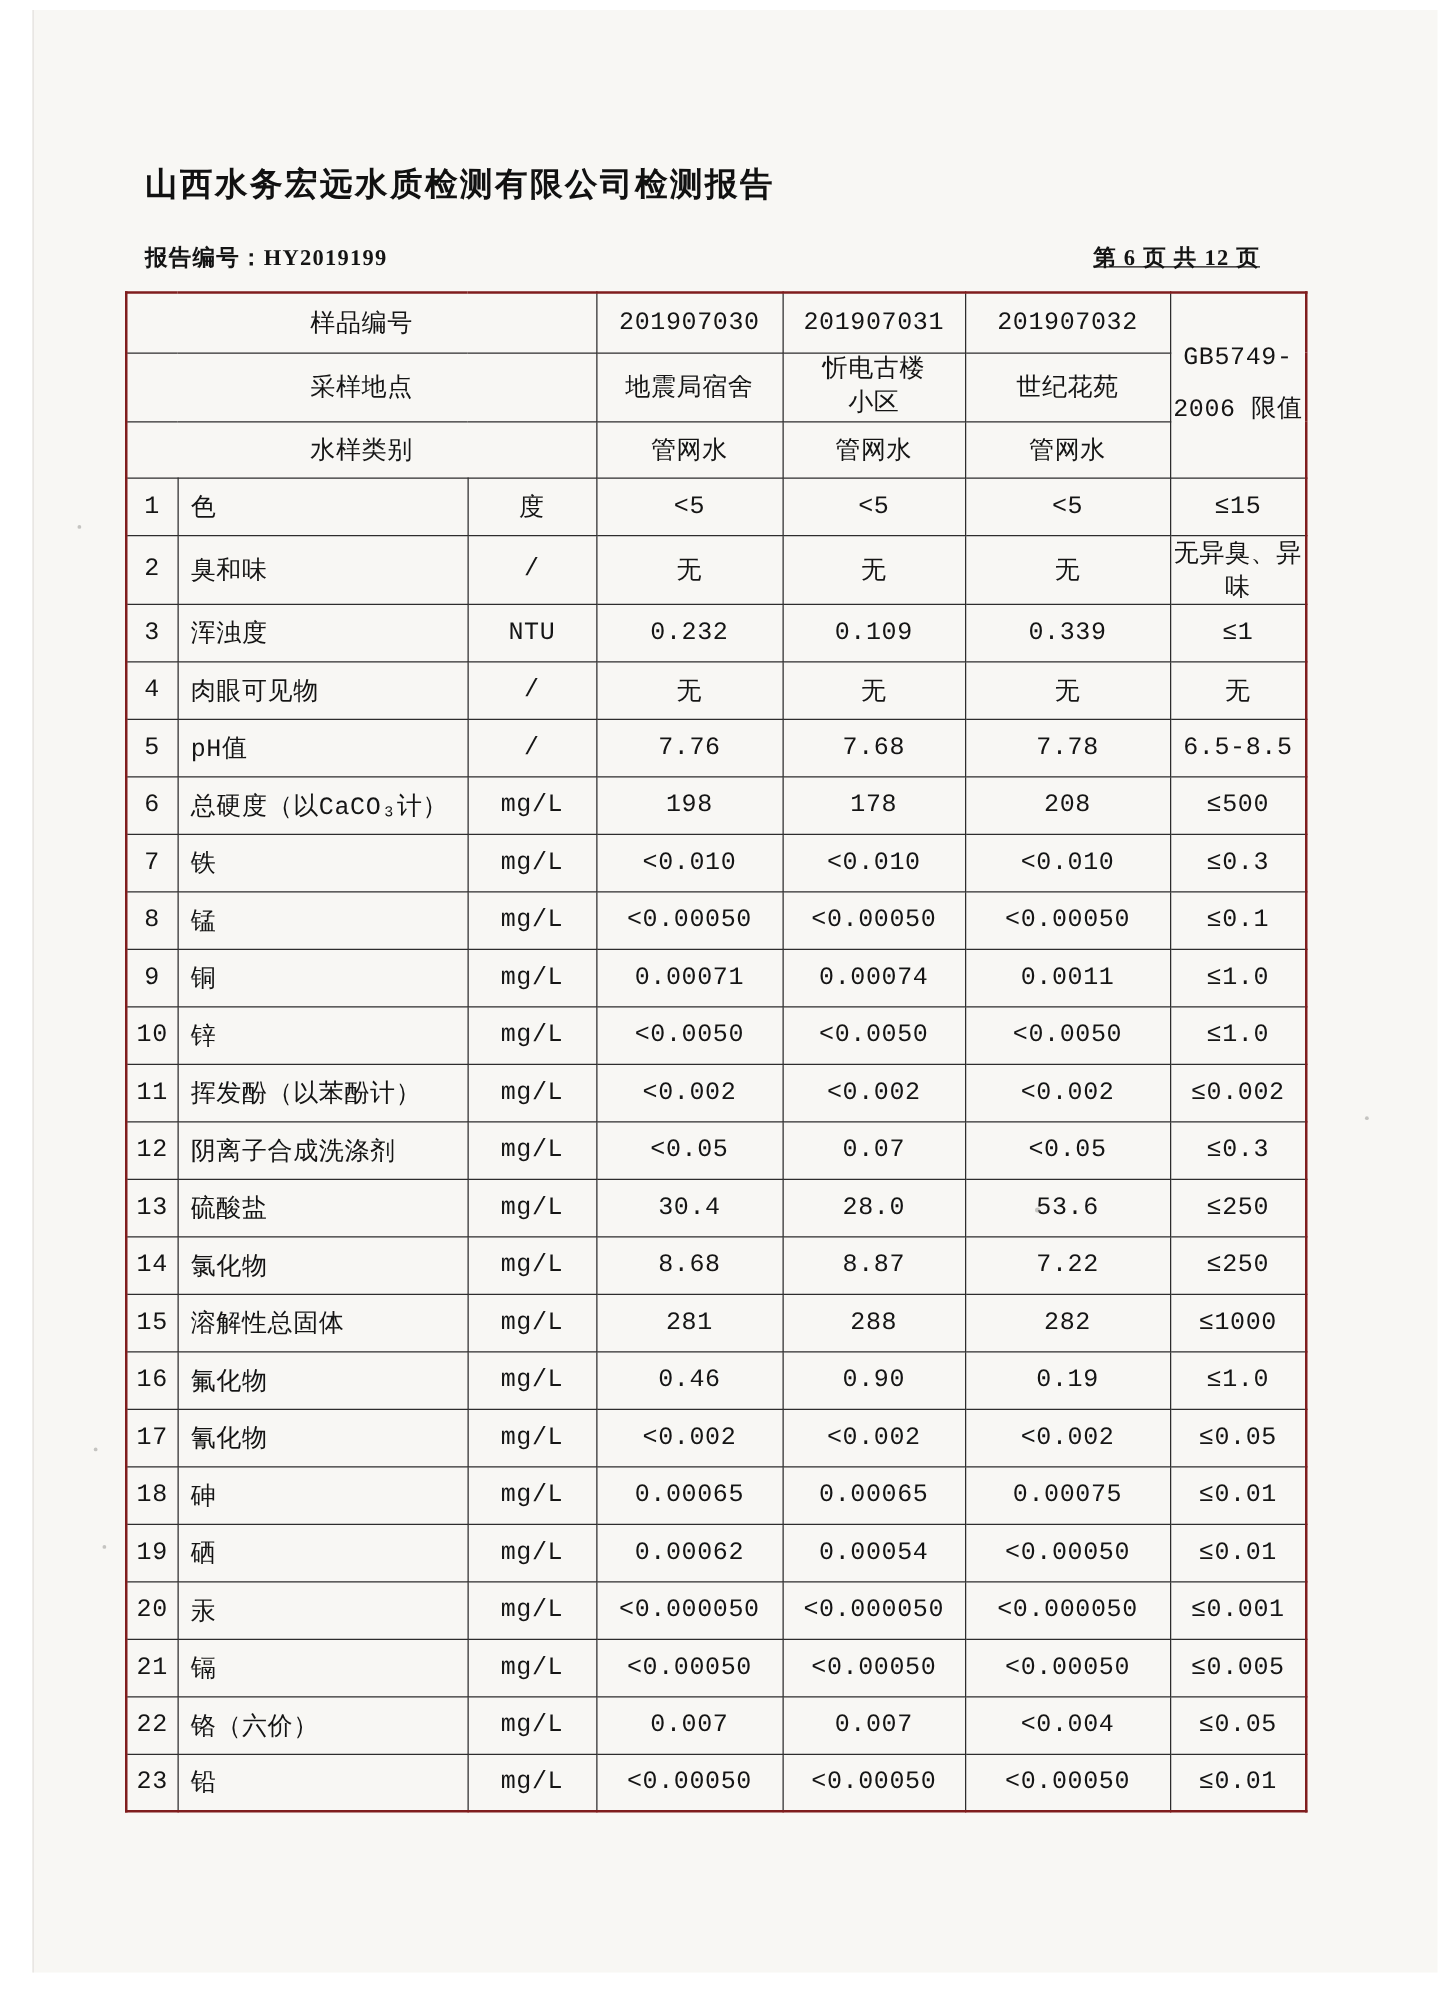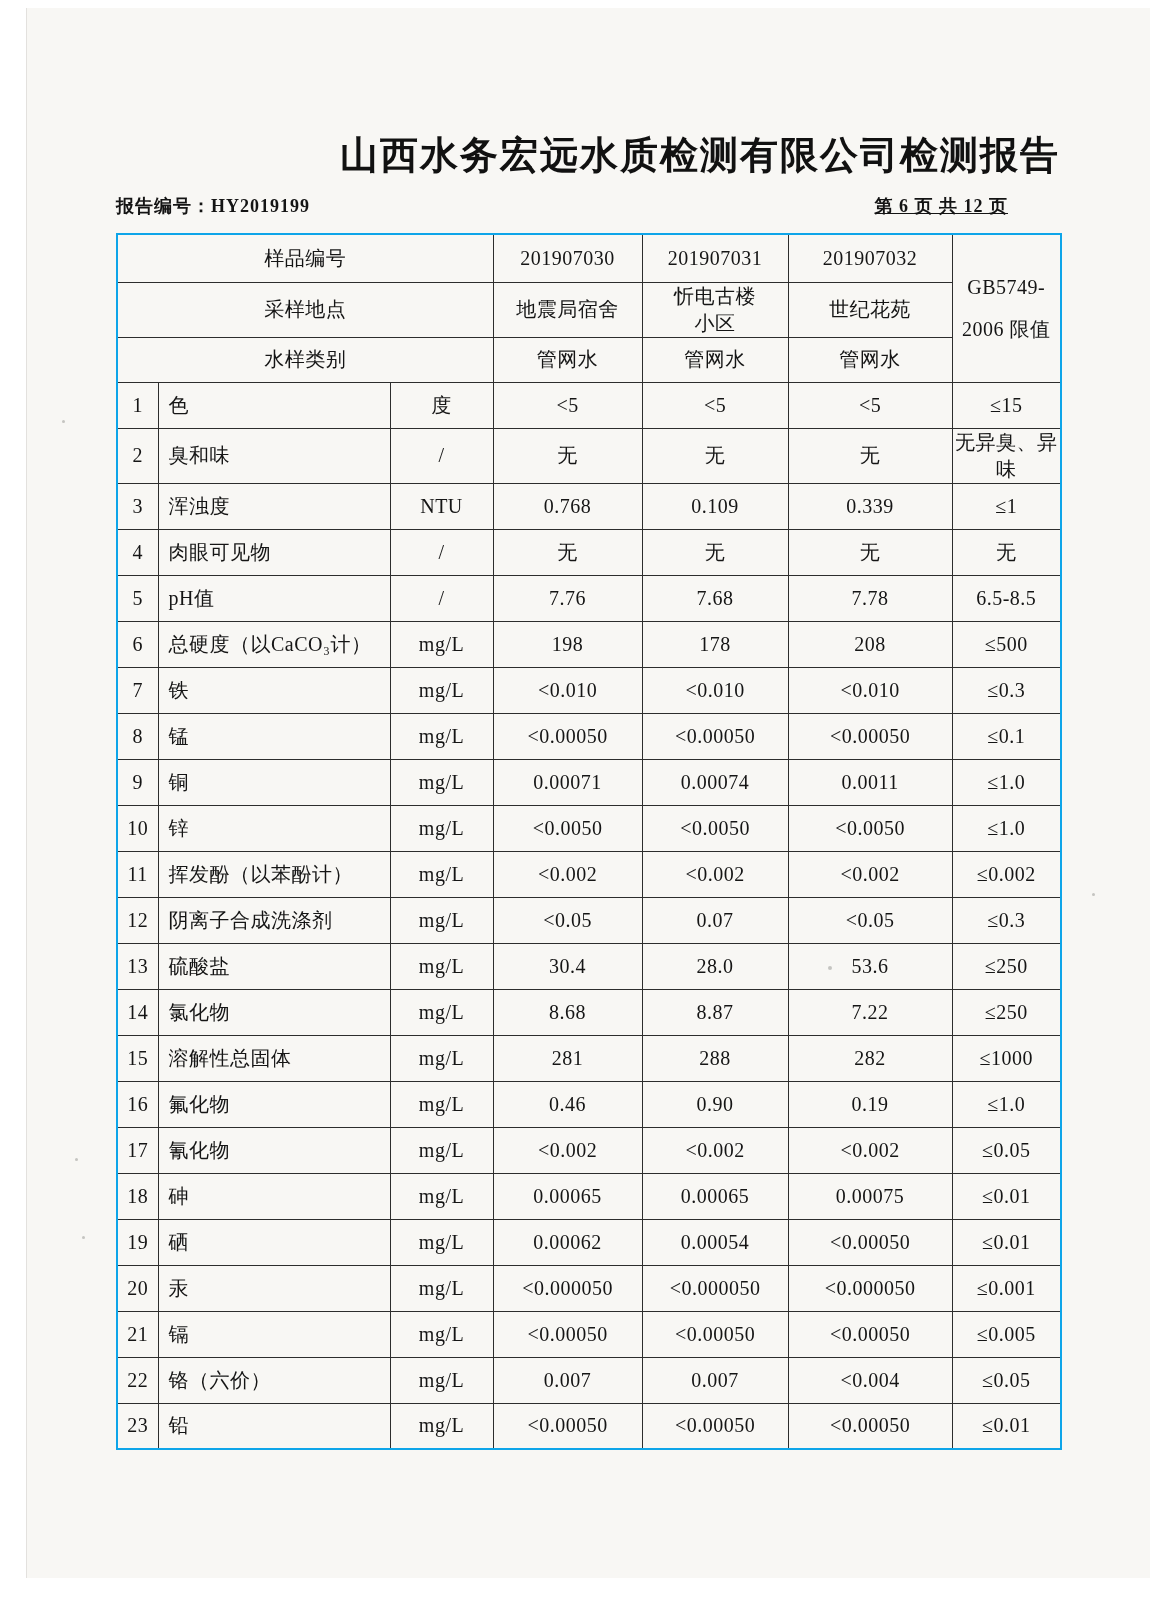--- a/index.html
+++ b/index.html
@@ -15,46 +15,47 @@
     left: 26px; top: 8px;
     width: 1124px; height: 1570px;
     background: #f8f7f4;
     border-left: 1px solid #e3e1de;
     box-sizing: border-box;
   }
   .page-title {
     position: absolute;
     left: 116px; top: 130px;
     width: 944px;
-    text-align: right;
+    text-align: left;
     font-family: "Liberation Sans", "DejaVu Sans", sans-serif;
-    font-size: 38px;
+    font-size: 26px;
     font-weight: 700;
     letter-spacing: 2px;
     color: #111;
   }
   .meta-row {
     position: absolute;
     left: 116px; top: 194px;
     width: 944px;
     display: flex;
     justify-content: space-between;
     font-size: 18px;
     font-weight: 700;
     color: #141414;
     letter-spacing: 1px;
   }
   .meta-right { margin-right: 52px; text-decoration: underline; }
   table.report-table {
     position: absolute;
-    left: 116px; top: 233px;
+    left: 100px; top: 233px;
     width: 944px;
     border-collapse: collapse;
     table-layout: fixed;
-    border: 2px solid #0ea5e9;
+    border: 2px solid #7f1d1d;
+    font-family: Liberation Mono, monospace;
   }
   .report-table td {
     border: 1px solid #2d2d2d;
     text-align: center;
     vertical-align: middle;
     font-size: 20px;
     color: #151515;
     letter-spacing: 0.5px;
     padding: 0 2px;
     overflow: hidden;
@@ -144,21 +145,21 @@
       <td>/</td>
       <td>无</td>
       <td>无</td>
       <td>无</td>
       <td>无异臭、异味</td>
     </tr>
       <tr>
       <td>3</td>
       <td class="name-cell">浑浊度</td>
       <td>NTU</td>
-      <td>0.768</td>
+      <td>0.232</td>
       <td>0.109</td>
       <td>0.339</td>
       <td>≤1</td>
     </tr>
       <tr>
       <td>4</td>
       <td class="name-cell">肉眼可见物</td>
       <td>/</td>
       <td>无</td>
       <td>无</td>

